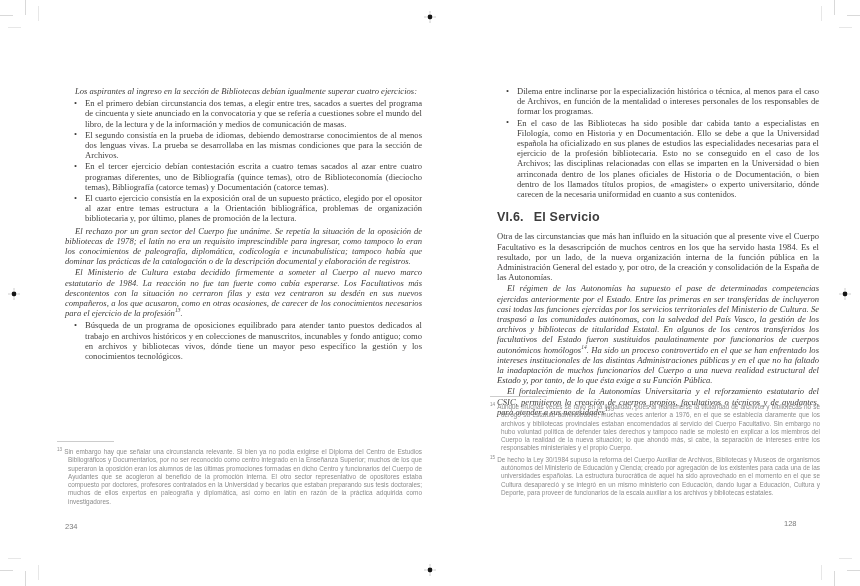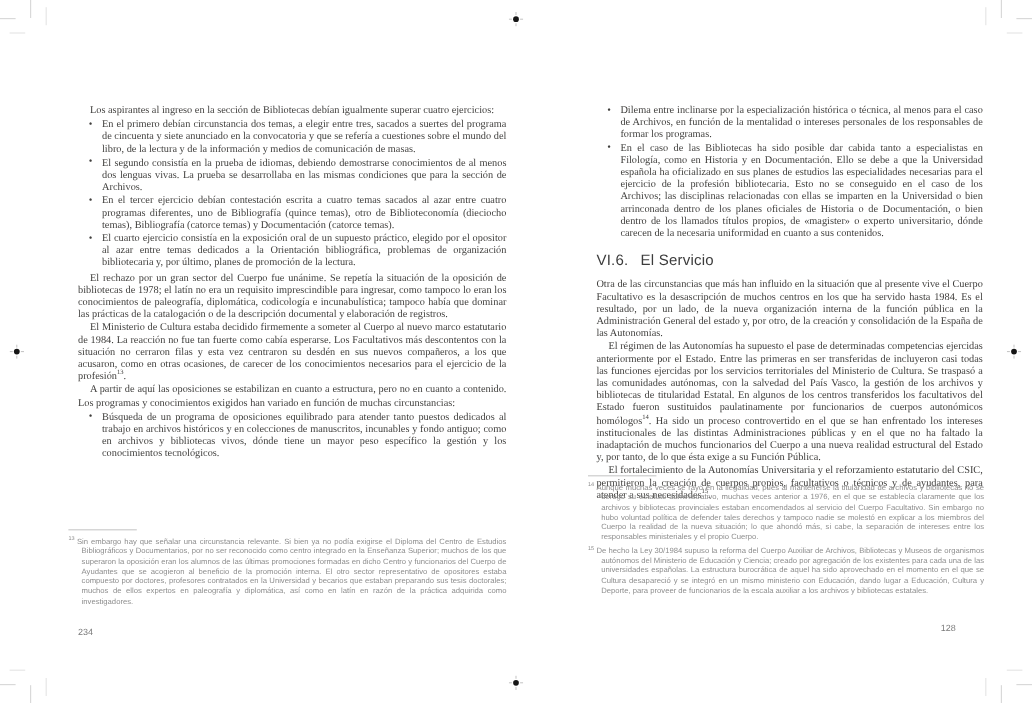--- a/index.html
+++ b/index.html
@@ -17,28 +17,28 @@
 
   
   .page {
     position:absolute; top:86px; font-size:8.6px; line-height:10.2px;
     text-align:justify; color:#3f3e3c;
   }
   .page-left  { left:65px;  width:357px; }
   .page-right { left:497px; width:322px; }
 
   .page p { margin:0 0 1px 0; }
-  .page p.indent { text-indent:10px; }
+  .page p.indent { text-indent:10px;font-style:italic; }
 
   .bullets { margin:2px 0 2px 0; }
   .bullet-item { position:relative; padding-left:20px; margin-bottom:1px; }
   .bullet-mark { position:absolute; left:9px; top:-0.5px; }
 
   .heading {
-    font-family:"Liberation Sans", sans-serif; font-size:12.5px; font-weight:400;
+    font-family:"Liberation Sans", sans-serif; font-size:12.5px; font-weight:700;
     color:#3c3c3c; margin:13px 0 9px 0; text-align:left; letter-spacing:0.2px;
   }
   .hnum { margin-right:10px; }
 
   .supref { font-size:5.5px; line-height:0; vertical-align:4px; }
 
   
   .footnote-block {
     position:absolute; font-family:"Liberation Sans", sans-serif;
     font-size:6.4px; line-height:8.3px; color:#8d8d8d; text-align:justify;
@@ -138,29 +138,28 @@
       <div class="bullet-item">
         <span class="bullet-mark">•</span>
         <span>El segundo consistía en la prueba de idiomas, debiendo demostrarse conocimientos de al menos dos lenguas vivas. La prueba se desarrollaba en las mismas condiciones que para la sección de Archivos.</span>
       </div>
       <div class="bullet-item">
         <span class="bullet-mark">•</span>
         <span>En el tercer ejercicio debían contestación escrita a cuatro temas sacados al azar entre cuatro programas diferentes, uno de Bibliografía (quince temas), otro de Biblioteconomía (dieciocho temas), Bibliografía (catorce temas) y Documentación (catorce temas).</span>
       </div>
       <div class="bullet-item">
         <span class="bullet-mark">•</span>
-        <span>El cuarto ejercicio consistía en la exposición oral de un supuesto práctico, elegido por el opositor al azar entre temas dedicados a la Orientación bibliográfica, problemas de organización bibliotecaria y, por último, planes de promoción de la lectura.</span>
+        <span>El cuarto ejercicio consistía en la exposición oral de un supuesto práctico, elegido por el opositor al azar entre temas estructura a la Orientación bibliográfica, problemas de organización bibliotecaria y, por último, planes de promoción de la lectura.</span>
       </div>
     </div>
 
     <p class="indent">El rechazo por un gran sector del Cuerpo fue unánime. Se repetía la situación de la oposición de bibliotecas de 1978; el latín no era un requisito imprescindible para ingresar, como tampoco lo eran los conocimientos de paleografía, diplomática, codicología e incunabulística; tampoco había que dominar las prácticas de la catalogación o de la descripción documental y elaboración de registros.</p>
 
     <p class="indent"><span>El Ministerio de Cultura estaba decidido firmemente a someter al Cuerpo al nuevo marco estatutario de 1984. La reacción no fue tan fuerte como cabía esperarse. Los Facultativos más descontentos con la situación no cerraron filas y esta vez centraron su desdén en sus nuevos compañeros, a los que acusaron, como en otras ocasiones, de carecer de los conocimientos necesarios para el ejercicio de la profesión</span><sup class="supref">13</sup><span>.</span></p>
 
-    <p class="indent">A partir de aquí las oposiciones se estabilizan en cuanto a estructura, pero no en cuanto a contenido. Los programas y conocimientos exigidos han variado en función de muchas circunstancias:</p>
 
     <div class="bullets">
       <div class="bullet-item">
         <span class="bullet-mark">•</span>
         <span>Búsqueda de un programa de oposiciones equilibrado para atender tanto puestos dedicados al trabajo en archivos históricos y en colecciones de manuscritos, incunables y fondo antiguo; como en archivos y bibliotecas vivos, dónde tiene un mayor peso específico la gestión y los conocimientos tecnológicos.</span>
       </div>
     </div>
   </div>
 
   <div class="footnote-block fn-left">

